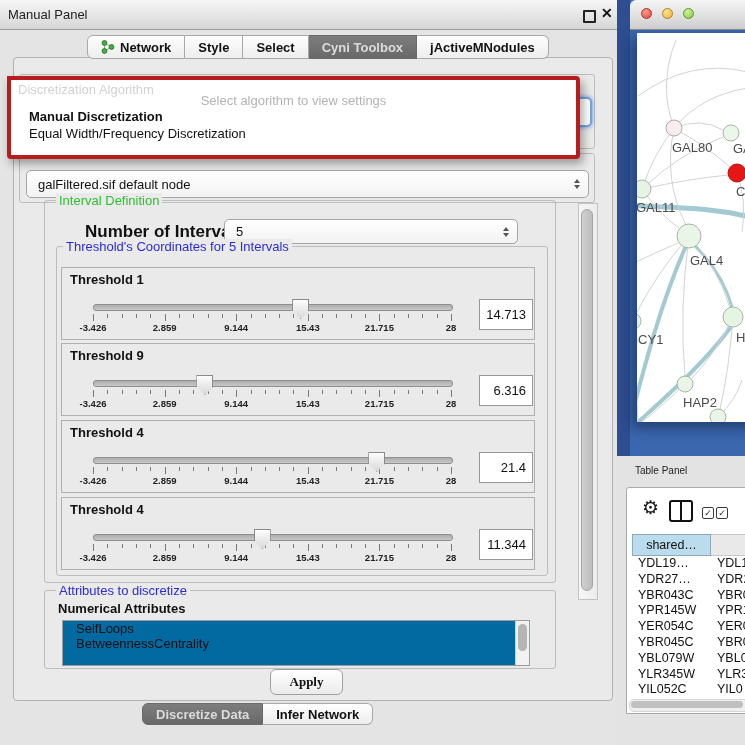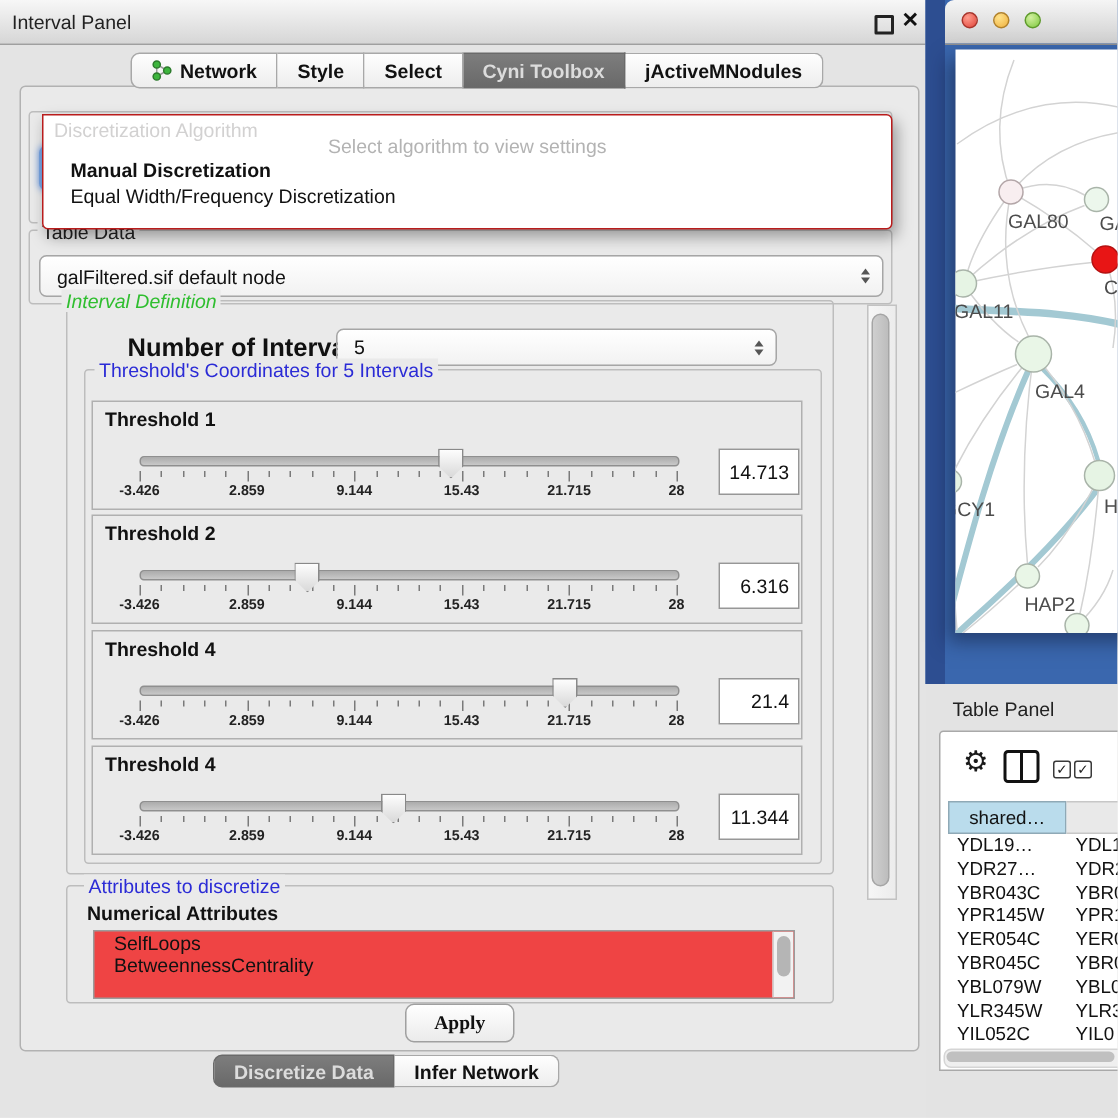--- a/index.html
+++ b/index.html
@@ -26,39 +26,39 @@
   .gtitle{position:absolute;font-size:13px;background:#eaeaea;padding:0 3px;white-space:nowrap;}
   .combo{background:linear-gradient(#ffffff,#f2f2f2);border:1px solid #a6a6a6;border-radius:5px;
     font-size:13px;display:flex;align-items:center;}
   .combo .txt{padding-left:11px;flex:1;}
   .spin{display:flex;flex-direction:column;gap:2px;margin-right:8px;}
   .spin i{width:0;height:0;border-left:3.5px solid transparent;border-right:3.5px solid transparent;}
   .spin .up{border-bottom:4.5px solid #555;}
   .spin .dn{border-top:4.5px solid #555;}
   .focus-combo{background:#fff;border:2px solid #76a3e2;border-radius:5px;box-shadow:0 0 5px #5b8fe0;}
   
-  .popup{left:28px;top:76px;width:565px;height:75px;background:#fff;border:1px solid #b91c1c;
+  .popup{left:7px;top:76px;width:565px;height:75px;background:#fff;border:4px solid #b91c1c;
     border-radius:0 4px 4px 4px;box-shadow:3px 5px 10px rgba(0,0,0,.35);z-index:40;}
   .popup .faded{position:absolute;left:7px;top:2px;font-size:13px;color:#d2d1d1;}
   .popup .hint{position:absolute;left:0;top:13px;width:100%;text-align:center;font-size:13px;color:#b3b3b3;}
   .popup-opt{position:absolute;left:2px;font-size:13px;height:16px;white-space:nowrap;padding-left:16px;}
   
   .thr{left:61px;width:472px;height:71px;background:#eaeaea;border:1px solid #b0b0b0;}
   .thr .lbl{position:absolute;left:8px;top:4px;font-size:13px;font-weight:bold;}
   .track{position:absolute;left:31px;top:36px;width:358px;height:5px;border-radius:3px;
     background:linear-gradient(#adadad,#c8c8c8);border:1px solid #8f8f8f;}
   .thumb{position:absolute;top:31px;width:15px;height:18px;
     background:linear-gradient(#fdfdfd,#d9d9d9);border:1px solid #898989;
     clip-path:polygon(0 0,100% 0,100% 58%,50% 100%,0 58%);}
   .tick{position:absolute;width:1px;background:#7a7a7a;}
   .tlab{position:absolute;top:54px;font-size:9.5px;font-weight:bold;color:#222;transform:translateX(-50%);}
   .vbox{position:absolute;left:417px;top:31px;width:54px;height:31px;background:#fff;border:1px solid #979797;
     font-size:13px;display:flex;align-items:center;justify-content:flex-end;padding-right:6px;box-sizing:border-box;}
   
-  .listbox{left:62px;top:620px;width:466px;height:44px;background:#ef4444;border:1px solid #9b9b9b;overflow:hidden;}
+  .listbox{left:62px;top:620px;width:466px;height:44px;background:#0369a1;border:1px solid #9b9b9b;overflow:hidden;}
   .list-item{height:15px;font-size:13px;padding-left:13px;white-space:nowrap;}
   .list-sb{position:absolute;right:0;top:0;width:13px;height:100%;background:#f2f2f2;border-left:1px solid #d0d0d0;}
   .list-sb i{position:absolute;left:2px;top:3px;width:9px;height:27px;border-radius:5px;background:#b5b5b5;}
   .apply{left:270px;top:669px;width:71px;height:24px;background:linear-gradient(#ffffff,#ebebeb);
     border:1px solid #a0a0a0;border-radius:6px;font-size:13px;font-weight:600;
     display:flex;align-items:center;justify-content:center;font-family:Liberation Serif, serif;}
   
   .vscroll{left:578px;top:203px;width:18px;height:395px;background:linear-gradient(90deg,#f6f6f6,#ececec);
     border:1px solid #c2c2c2;}
   .vscroll i{position:absolute;left:2px;top:5px;width:12px;height:382px;border-radius:6px;
@@ -69,21 +69,21 @@
   .net-titlebar{position:absolute;left:13px;top:0;width:115px;height:29px;border-radius:6px 0 0 0;
     background:linear-gradient(#f5f5f5,#cfcfcf);border-bottom:1px solid #8f8f8f;}
   .light{position:absolute;top:8px;width:11px;height:11px;border-radius:50%;box-sizing:border-box;}
   .light.red{left:11px;background:radial-gradient(circle at 35% 30%,#ff9d8e,#e0443a);border:1px solid #a8352c;}
   .light.yellow{left:32px;background:radial-gradient(circle at 35% 30%,#ffe28a,#efb13f);border:1px solid #b1812a;}
   .light.green{left:53px;background:radial-gradient(circle at 35% 30%,#d2f0a0,#7fc93f);border:1px solid #5e9a2b;}
   .canvas{position:absolute;left:20px;top:33px;width:123px;height:389px;background:#fff;
     box-shadow:-5px 6px 12px rgba(15,25,55,.5);}
   
   .bottomright{left:617px;top:456px;width:128px;height:289px;background:#e3e3e3;}
-  .tp-title{position:absolute;left:18px;top:9px;font-size:13px;color:#222;}
+  .tp-title{position:absolute;left:18px;top:9px;font-size:10px;color:#222;}
   .tp-box{position:absolute;left:9px;top:31px;width:134px;height:227px;background:#fff;
     border:1px solid #a9a9a9;border-radius:3px 0 0 0;box-sizing:border-box;}
   .gear{position:absolute;left:15px;top:8px;font-size:19px;color:#1a1a1a;}
   .split-icon{position:absolute;left:42px;top:12px;width:20px;height:18px;border:2px solid #111;border-radius:3px;}
   .split-icon i{position:absolute;left:9px;top:0;width:2px;height:100%;background:#111;}
   .chk{position:absolute;top:19px;width:10px;height:10px;border:1.5px solid #3a3a3a;border-radius:2px;
     font-size:9px;line-height:10px;text-align:center;color:#222;}
   .tp-header{position:absolute;left:5px;top:46px;height:22px;display:flex;font-size:12.5px;}
   .tp-h1{width:77px;background:#badcec;border:1px solid #8fa9b6;display:flex;align-items:center;justify-content:center;}
   .tp-h2{width:70px;background:#e9e9e9;border:1px solid #c7c7c7;border-left:none;display:flex;align-items:center;justify-content:flex-end;padding-right:2px;}
@@ -92,21 +92,21 @@
   .tp-c1{width:77px;padding-left:6px;box-sizing:border-box;white-space:nowrap;}
   .tp-c2{padding-left:8px;white-space:nowrap;}
   .hscroll{position:absolute;left:2px;top:211px;width:128px;height:11px;background:#efefef;border:1px solid #d5d5d5;border-radius:5px;}
   .hscroll i{position:absolute;left:1px;top:1px;width:112px;height:7px;border-radius:4px;background:#c0c0c0;}
   .net-label{font-size:13px;fill:#4c4c4c;}
 </style>
 </head>
 <body>
 
 <div class="abs titlebar">
-  <span class="t">Interval Panel</span>
+  <span class="t">Manual Panel</span>
   <span class="float-btn"></span>
   <span class="close-btn">✕</span>
 </div>
 
 <div class="abs segmented" style="left:87px;top:35px;" id="top-tabs">
     <div class="seg">
       <svg width="14" height="16" viewBox="0 0 14 16">
         <line x1="3.5" y1="4" x2="10.5" y2="8" stroke="#9a9a9a"></line>
         <line x1="3.5" y1="12" x2="10.5" y2="8" stroke="#9a9a9a"></line>
         <line x1="3.5" y1="4" x2="3.5" y2="12" stroke="#9a9a9a"></line>
@@ -139,21 +139,21 @@
 <span class="gtitle" style="left:25px;top:147px;color:#222;">Table Data</span>
 <div class="abs combo" style="left:26px;top:170px;width:561px;height:26px;">
   <span class="txt">galFiltered.sif default node</span>
   <span class="spin">
       <i class="up"></i>
       <i class="dn"></i>
     </span>
 </div>
 
 <div class="abs group" style="left:44px;top:200px;width:510px;height:381px;"></div>
-<span class="gtitle" style="left:41px;top:193px;color:#2fbe2f;font-style:italic;">Interval Definition</span>
+<span class="gtitle" style="left:56px;top:193px;color:#2fbe2f;">Interval Definition</span>
 <span class="abs" style="left:85px;top:222px;font-size:17px;font-weight:bold;">Number of Intervals</span>
 <div class="abs combo" style="left:224px;top:219px;width:292px;height:23px;">
   <span class="txt">5</span>
   <span class="spin">
       <i class="up"></i>
       <i class="dn"></i>
     </span>
 </div>
 
 <div class="abs group" style="left:56px;top:246px;width:490px;height:328px;"></div>
@@ -338,21 +338,21 @@
     <div class="tlab" style="left: 31px;">-3.426</div>
     <div class="tlab" style="left: 102.6px;">2.859</div>
     <div class="tlab" style="left: 174.2px;">9.144</div>
     <div class="tlab" style="left: 245.8px;">15.43</div>
     <div class="tlab" style="left: 317.4px;">21.715</div>
     <div class="tlab" style="left: 389px;">28</div>
     <div class="thumb" style="left: 230.137px;"></div>
     <div class="vbox">14.713</div>
   </div>
 <div class="abs thr" style="top: 343px;">
-    <div class="lbl">Threshold 2</div>
+    <div class="lbl">Threshold 9</div>
     <div class="track"></div>
     <div class="tick" style="left: 31px; top: 46px; height: 7px;"></div>
     <div class="tick" style="left: 45.32px; top: 46px; height: 4px;"></div>
     <div class="tick" style="left: 59.64px; top: 46px; height: 4px;"></div>
     <div class="tick" style="left: 73.96px; top: 46px; height: 4px;"></div>
     <div class="tick" style="left: 88.28px; top: 46px; height: 4px;"></div>
     <div class="tick" style="left: 102.6px; top: 46px; height: 7px;"></div>
     <div class="tick" style="left: 116.92px; top: 46px; height: 4px;"></div>
     <div class="tick" style="left: 131.24px; top: 46px; height: 4px;"></div>
     <div class="tick" style="left: 145.56px; top: 46px; height: 4px;"></div>

